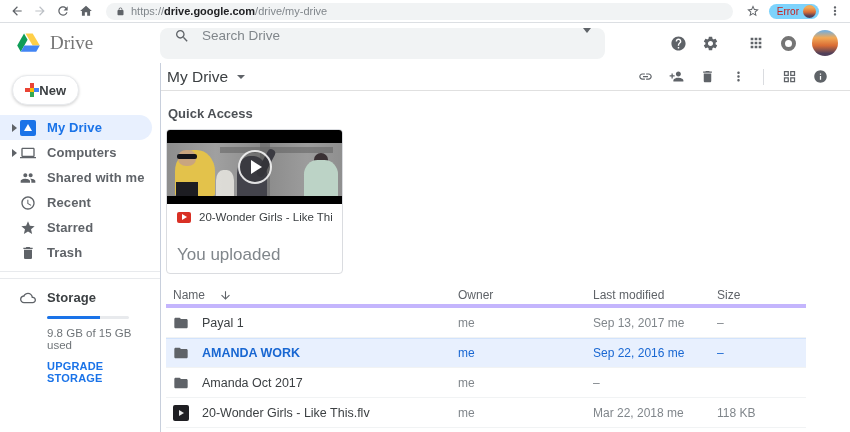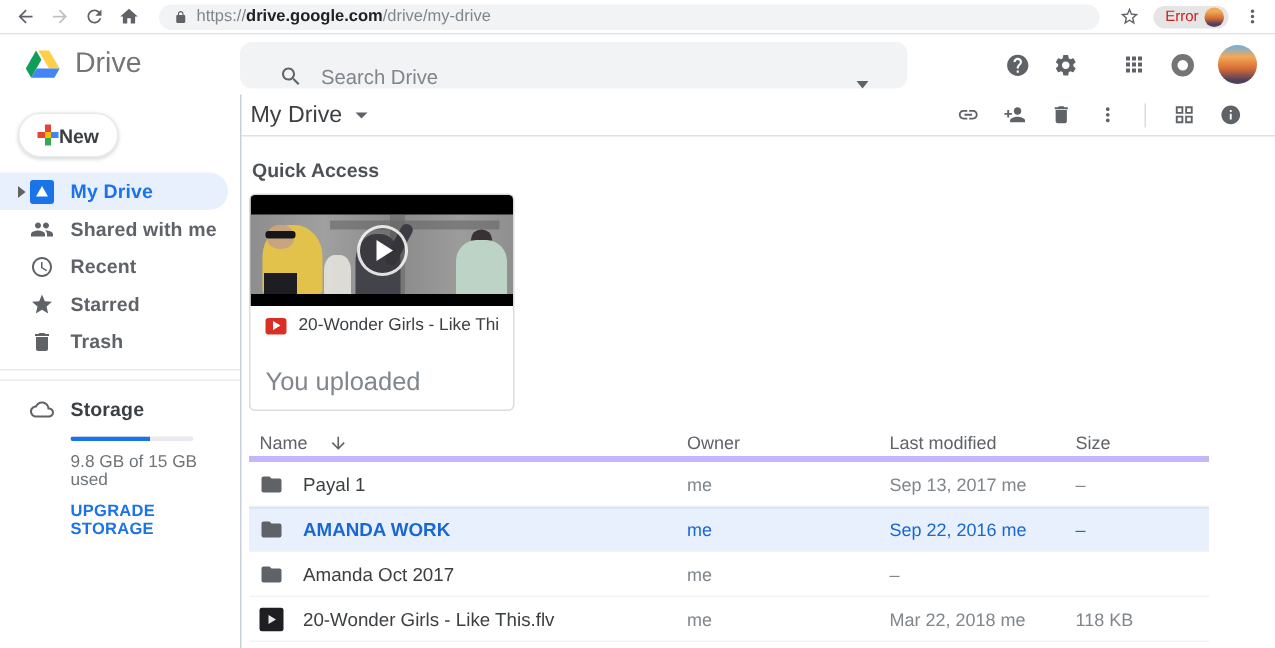--- a/index.html
+++ b/index.html
@@ -13,34 +13,34 @@
     padding:0 8px 0 10px; background:#fff; border-bottom:1px solid #dcdfe3; }
   .nav-ic { width:14px; height:14px; flex:0 0 auto; cursor:pointer; }
   .nav-ic svg { width:14px; height:14px; }
   .nav-ic.dim svg path { fill:#bdc1c6; }
   .url-pill { flex:1; height:17px; background:#f1f3f4; border-radius:9px;
     display:flex; align-items:center; gap:6px; padding:0 10px; margin:0 4px; }
   .url-pill svg { width:9px; height:9px; }
   .url-text { font-size:11px; color:#80868b; white-space:nowrap; }
   .url-text b { color:#202124; font-weight:bold; }
   .star-ic svg { width:14px; height:14px; }
-  .error-pill { display:flex; align-items:center; gap:4px; background:#e5e5e5;
+  .error-pill { display:flex; align-items:center; gap:4px; background:#7dd3fc;
     border-radius:9px; padding:1px 3px 1px 8px; cursor:pointer; }
   .error-pill .err-txt { font-size:10px; color:#c5221f; }
   .mini-avatar { width:13px; height:13px; border-radius:50%;
     background:linear-gradient(#f2a956 20%, #d96c35 55%, #51405a 85%); }
   .dots-v svg { width:14px; height:14px; }
 
   
   .app-header { height:40px; display:flex; align-items:center; background:#fff; }
   .logo-area { width:160px; display:flex; align-items:center; gap:9px; padding-left:16px; flex:0 0 auto; cursor:pointer; }
   .logo-area svg { width:25px; height:23px; }
-  .logo-name { font-size:19px; color:#757575; }
+  .logo-name { font-size:19px; color:#757575;font-family:Liberation Serif, serif; }
   .search-bar { width:445px; height:31px; background:#f1f3f4; border-radius:8px;
-    display:flex; align-items:flex-end; padding:0 26px; gap:12px; flex:0 0 auto; cursor:text; }
+    display:flex; align-items:flex-start; padding:0 14px; gap:12px; flex:0 0 auto; cursor:text; }
   .search-bar svg { width:16px; height:16px; }
   .search-ph { flex:1; font-size:13.5px; color:#80868b; }
   .caret-down { width:0; height:0; border-left:4px solid transparent; border-right:4px solid transparent; border-top:5px solid #5f6368; }
   .header-icons { margin-left:auto; display:flex; align-items:center; padding-right:12px; }
   .hic { width:32px; height:32px; display:flex; align-items:center; justify-content:center; cursor:pointer; }
   .hic svg { width:17px; height:17px; }
   .hic.gap { margin-left:14px; }
   .apps-grid svg { width:16px; height:16px; }
   .ring { width:15px; height:15px; border:4px solid #757575; border-radius:50%; }
   .avatar { width:26px; height:26px; border-radius:50%; margin-left:8px;
@@ -235,20 +235,31 @@
 
     <div class="nav-item selected">
       <span class="tri">
           <span></span>
         </span>
       <span class="nicon drive-sq">
           <span></span>
         </span>
       <span class="nav-label">My Drive</span>
     </div>
+    <div class="nav-item">
+      <span class="tri">
+          <span></span>
+        </span>
+      <span class="nicon">
+          <svg viewBox="0 0 24 24">
+            <path class="ic" d="M20 18c1.1 0 2-.9 2-2V6c0-1.1-.9-2-2-2H4c-1.1 0-2 .9-2 2v10c0 1.1.9 2 2 2H0v2h24v-2h-4zM4 6h16v10H4V6z"></path>
+          </svg>
+        </span>
+      <span class="nav-label">Computers</span>
+    </div>
     <div class="nav-item noarrow">
       <span class="nicon">
           <svg viewBox="0 0 24 24">
             <path class="ic" d="M16 11c1.66 0 2.99-1.34 2.99-3S17.66 5 16 5s-3 1.34-3 3 1.34 3 3 3zm-8 0c1.66 0 2.99-1.34 2.99-3S9.66 5 8 5 5 6.34 5 8s1.34 3 3 3zm0 2c-2.33 0-7 1.17-7 3.5V19h14v-2.5c0-2.33-4.67-3.5-7-3.5zm8 0c-.29 0-.62.02-.97.05 1.16.84 1.97 1.97 1.97 3.45V19h6v-2.5c0-2.33-4.67-3.5-7-3.5z"></path>
           </svg>
         </span>
       <span class="nav-label">Shared with me</span>
     </div>
     <div class="nav-item noarrow">
       <span class="nicon">

